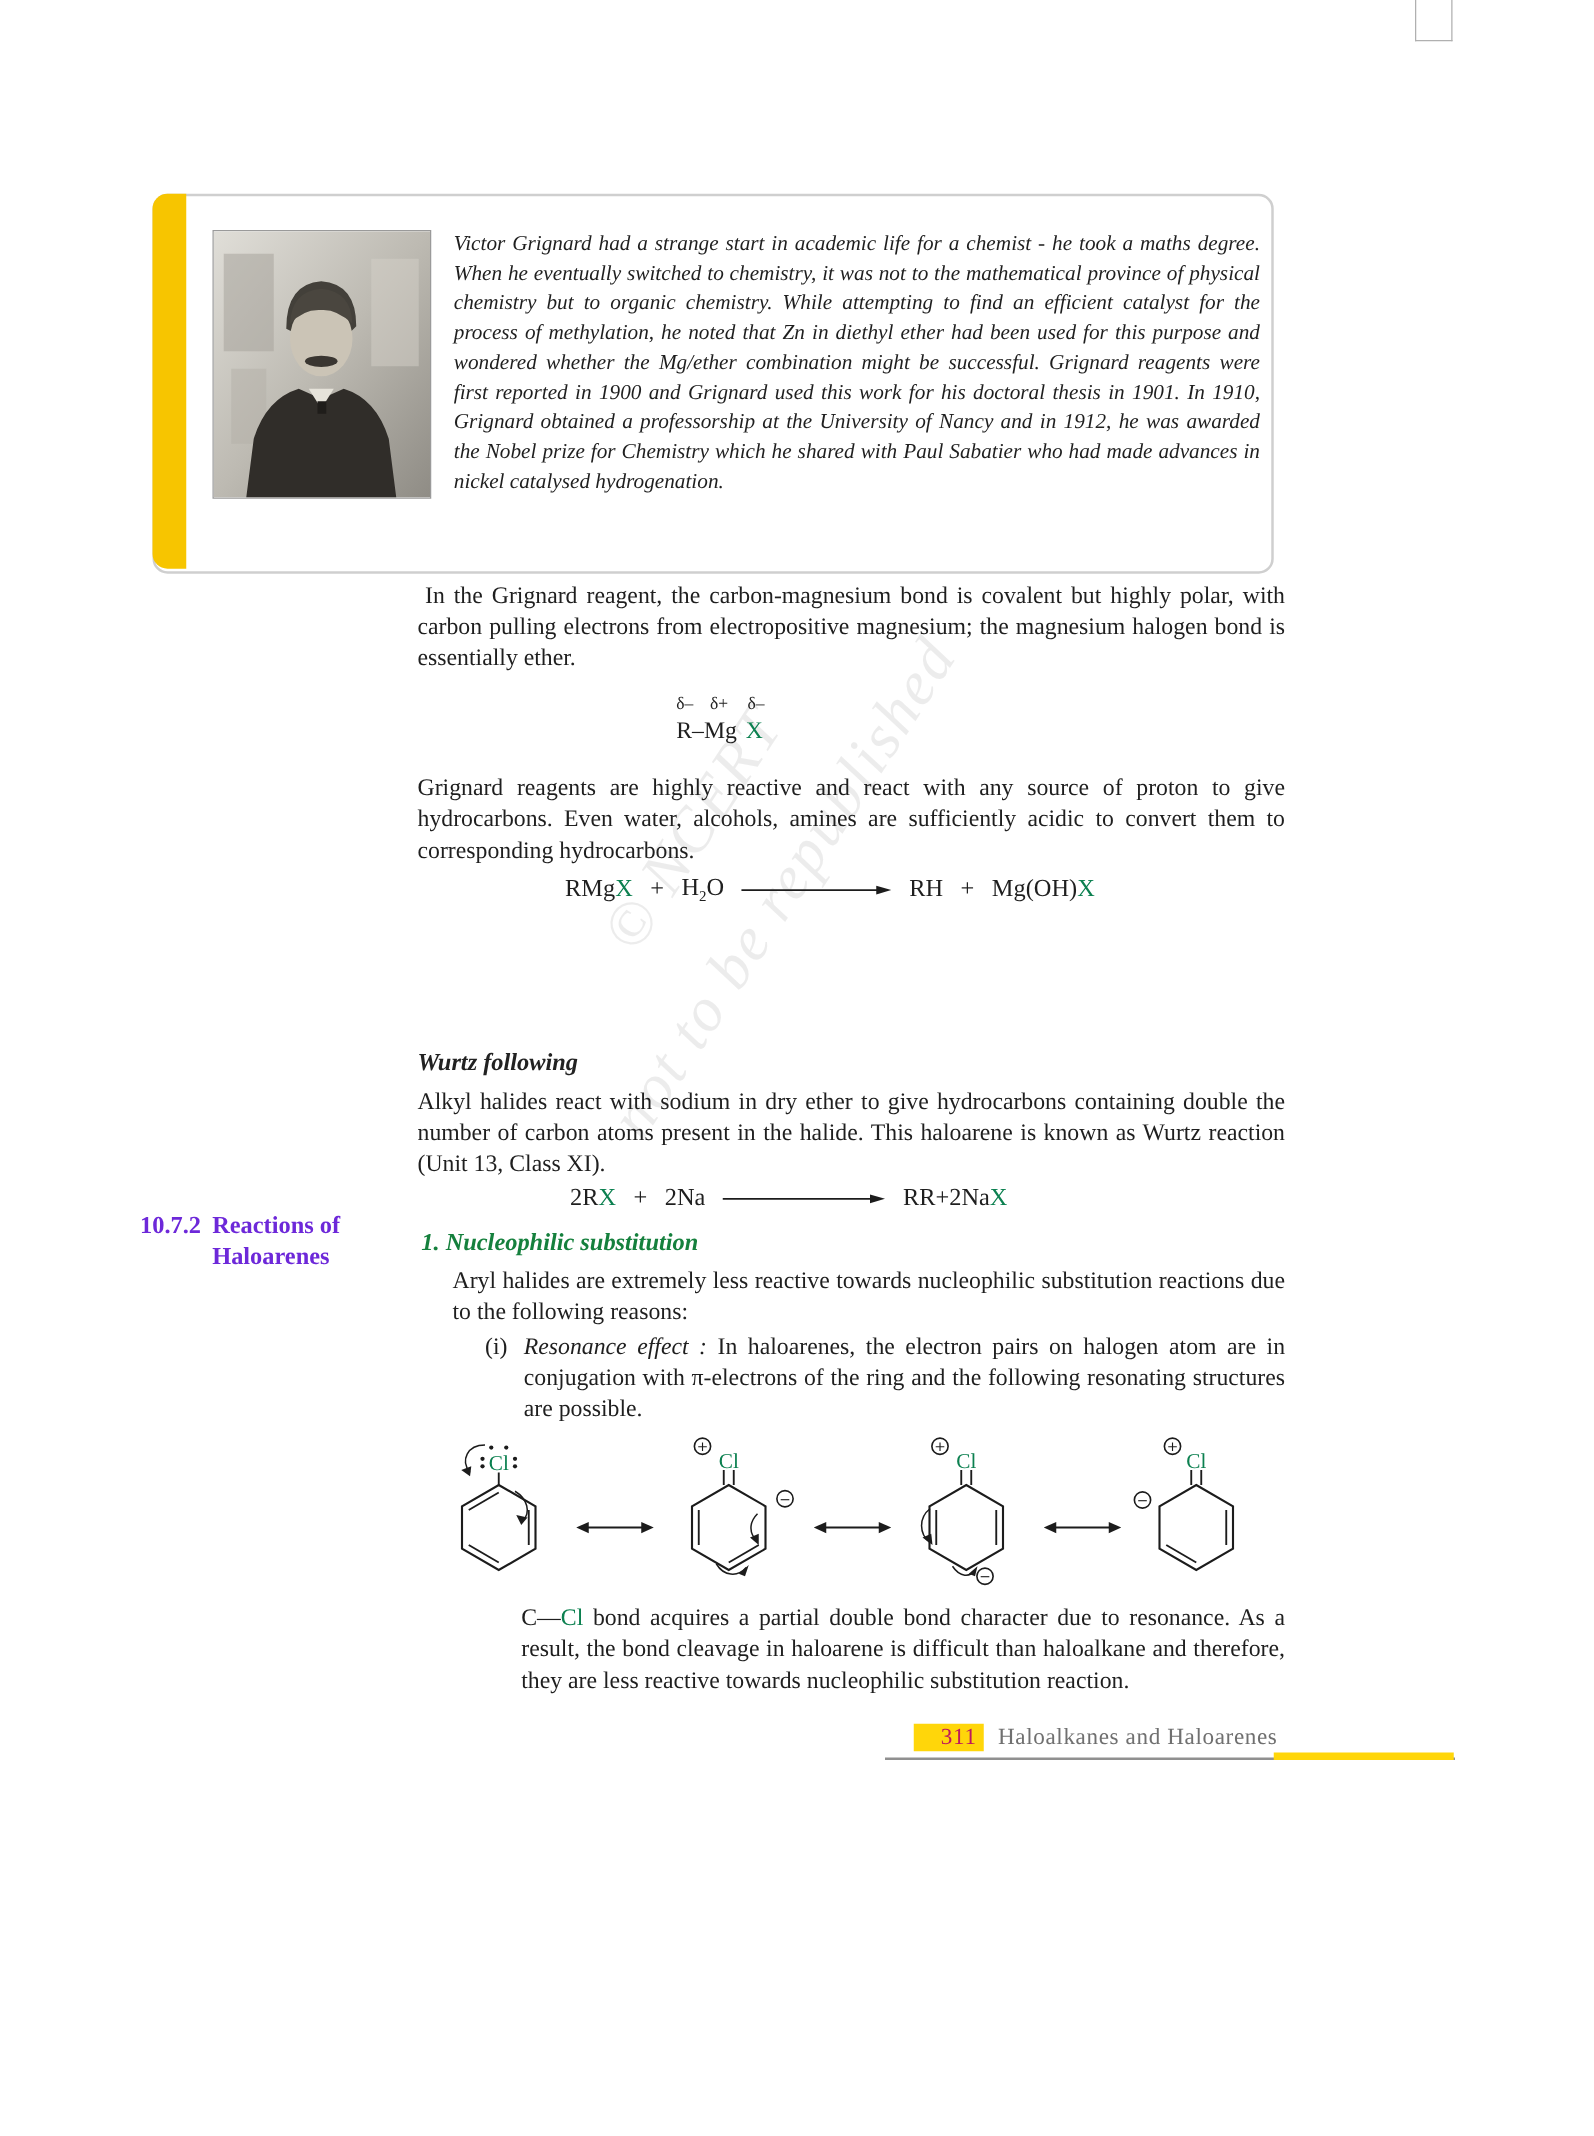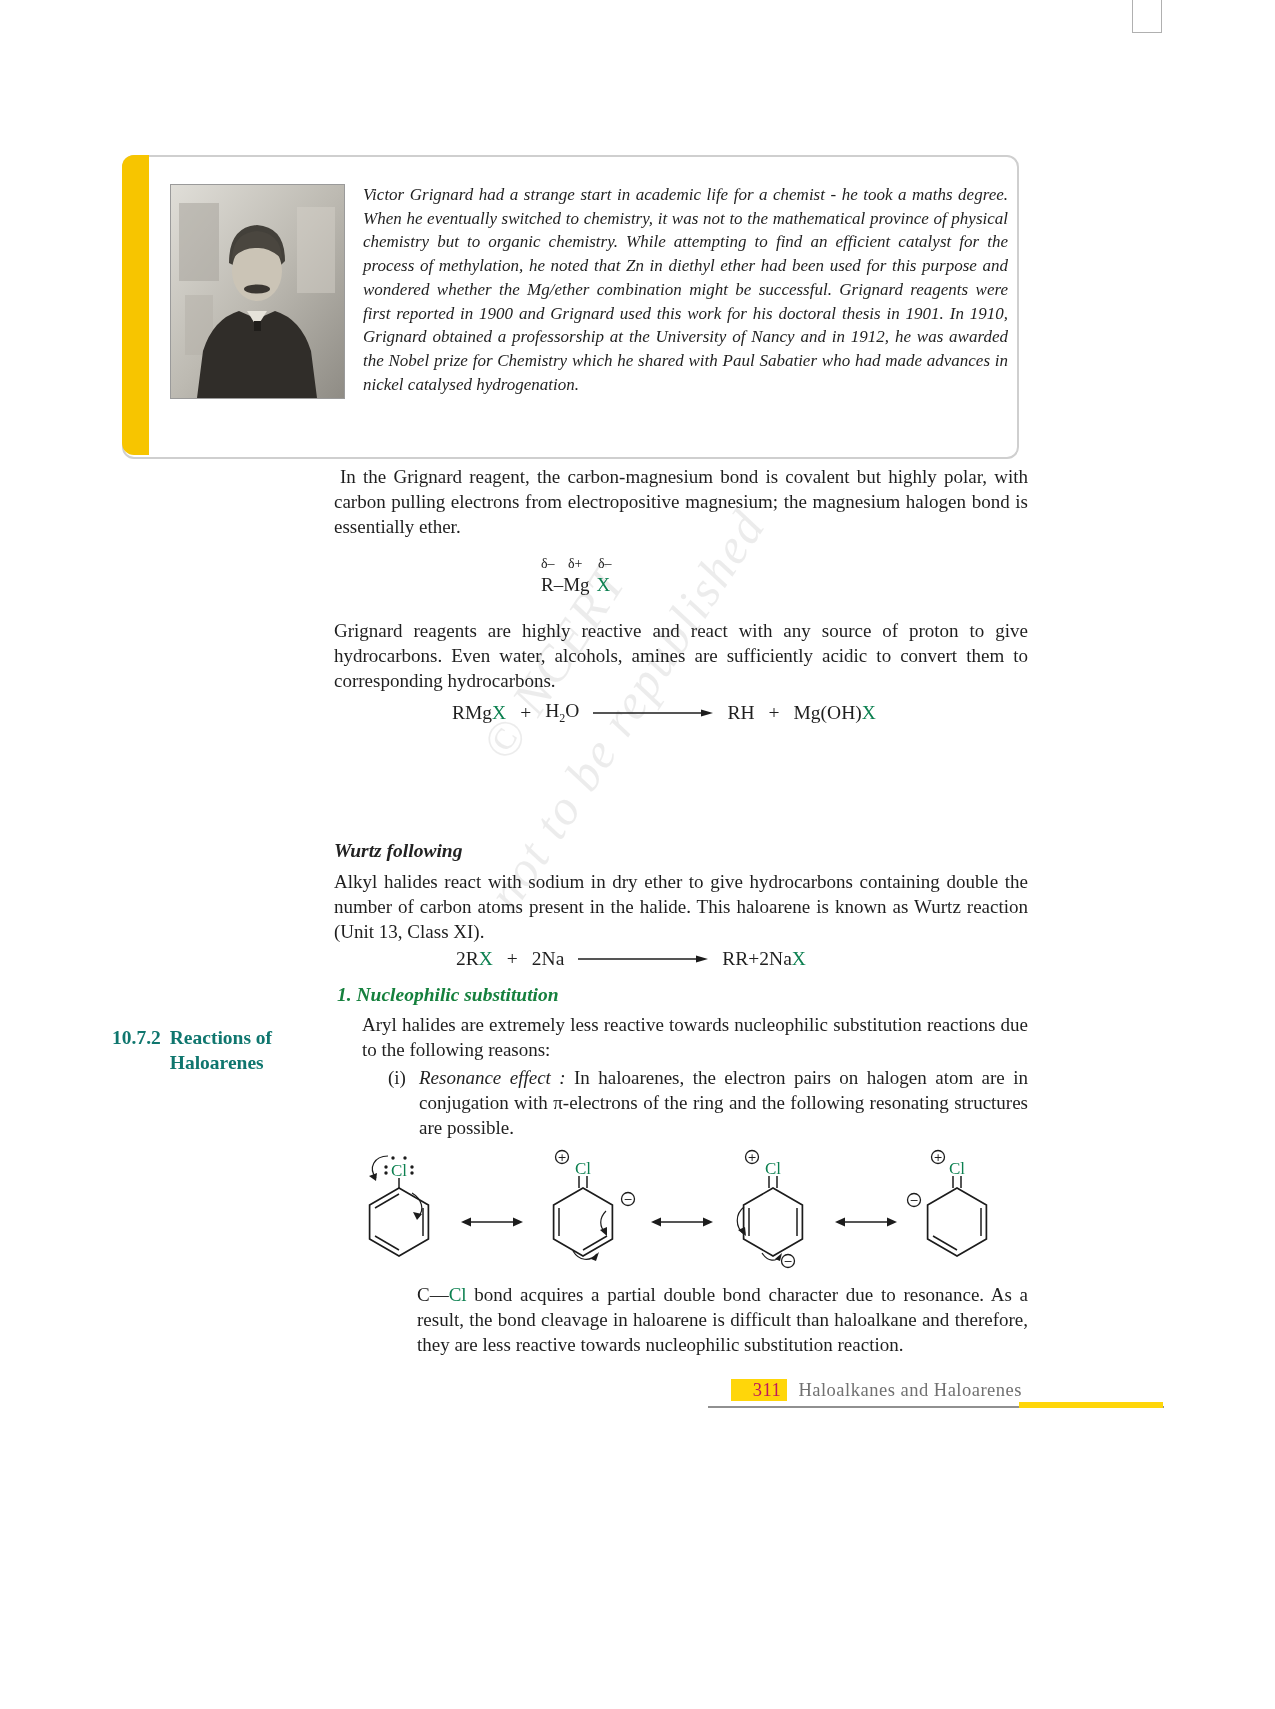--- a/index.html
+++ b/index.html
@@ -31,22 +31,22 @@
   .f-d1{position:absolute;left:0;} .f-d2{position:absolute;left:27px;} .f-d3{position:absolute;left:57px;}
   .f-bond{font-size:19px;}
   .f-bond .green{margin-left:7px;}
   
   .reaction{position:absolute;display:flex;align-items:center;gap:14px;font-size:19.5px;}
   .reaction sub{font-size:12px;}
   .rxn-arrow svg{display:block;}
   
   .wurtz{position:absolute;left:334px;top:840px;font-size:19.5px;font-weight:bold;
         font-style:italic;color:#222;}
-  .section-heading{position:absolute;left:112px;top:1025px;width:218px;display:flex;gap:9px;
-        font-size:19.5px;font-weight:bold;color:#0f766e;line-height:25px;}
+  .section-heading{position:absolute;left:112px;top:968px;width:218px;display:flex;gap:9px;
+        font-size:19.5px;font-weight:bold;color:#6d28d9;line-height:25px;}
   .subheading{position:absolute;left:337px;top:984px;font-size:19.5px;font-weight:bold;
         font-style:italic;color:#15803d;}
   
   .list-item{position:absolute;left:388px;top:1065px;width:640px;font-size:19px;
         line-height:25px;}
   .item-marker{position:absolute;left:0;top:0;}
   .item-body{margin-left:31px;text-align:justify;}
   .item-body .lead{font-style:italic;}
   
   .resonance-row{position:absolute;left:344px;top:1130px;width:706px;display:flex;

